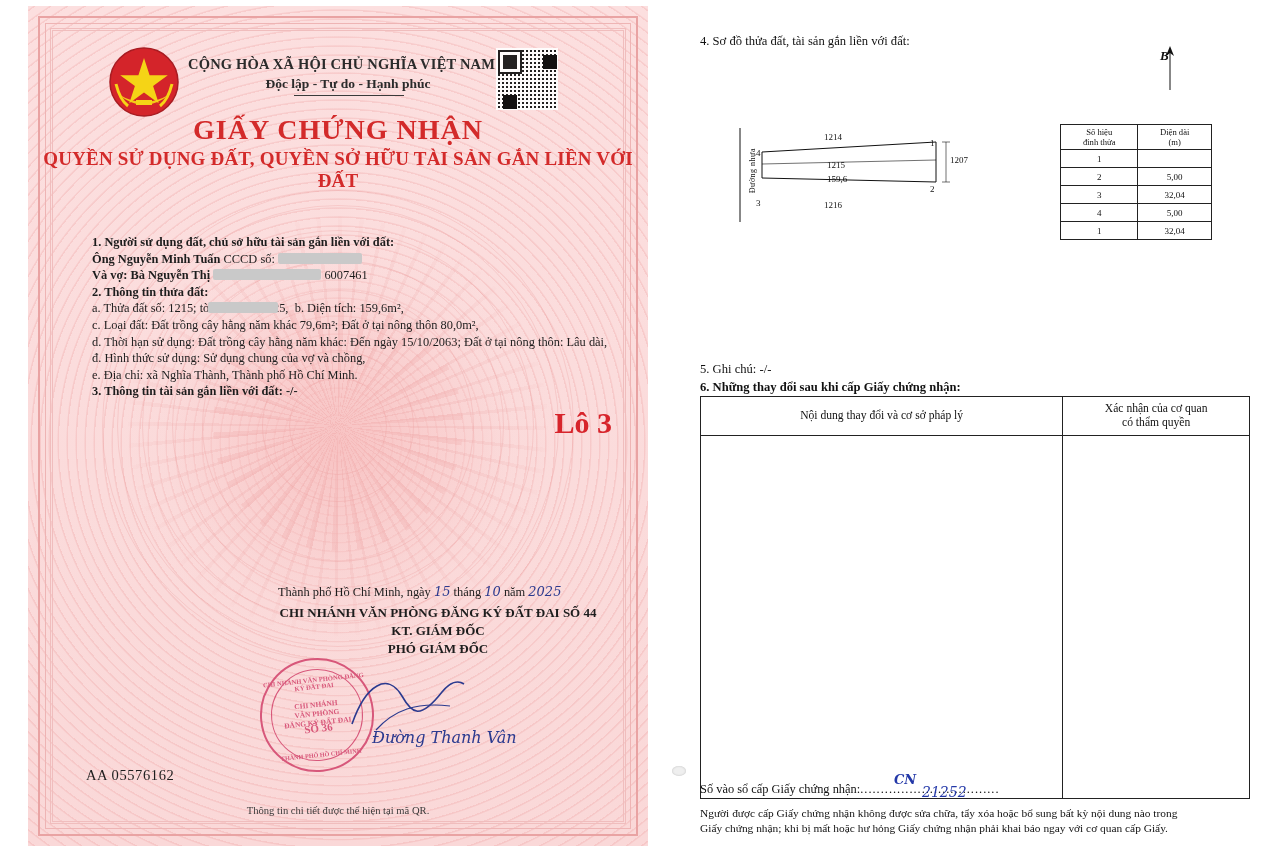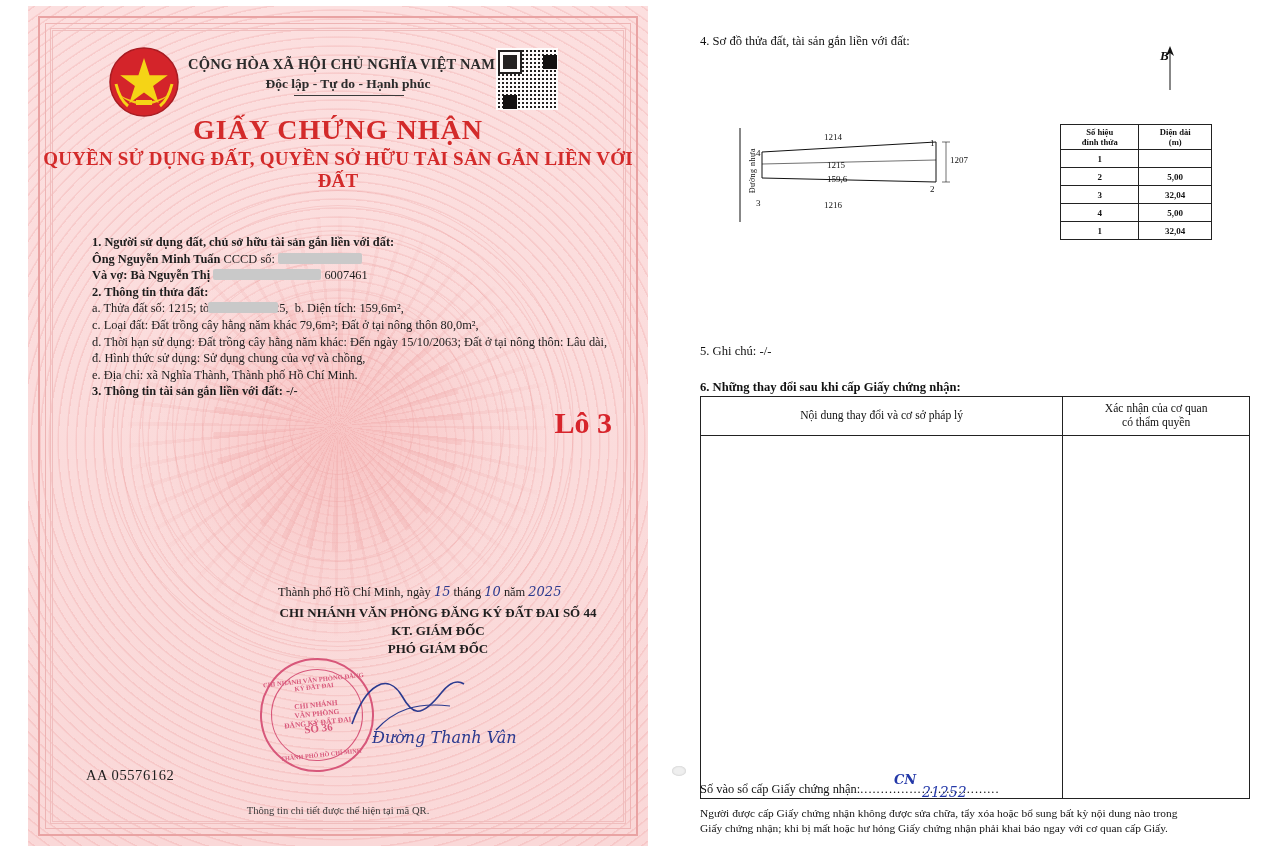--- a/index.html
+++ b/index.html
@@ -265,21 +265,21 @@
     height: 757px;
     background: #ffffff;
     color: #111;
   }
   .r-heading {
     position: absolute;
     font-size: 12.6px;
     color: #111;
   }
   .h4 { left: 28px; top: 34px; }
-  .h5 { left: 28px; top: 344px; }
+  .h5 { left: 28px; top: 362px; }
   .h6 { left: 28px; top: 380px; font-weight: bold; }
 
   .north {
     position: absolute;
     left: 488px; top: 48px;
     font-weight: bold;
     font-style: italic;
     font-size: 13px;
   }
   .north-arrow { position:absolute; left: 490px; top: 46px; }
@@ -302,21 +302,21 @@
     left: 388px; top: 124px;
     width: 152px;
     border-collapse: collapse;
     font-size: 9px;
     text-align: center;
   }
   .side-table th, .side-table td {
     border: 1px solid #222;
     padding: 2px 16px;
     height: 13px;
-    font-weight: bold;
+    font-weight: normal;
   }
   .side-table th { font-size: 8.6px; line-height: 10px; }
 
   
   .changes {
     position: absolute;
     left: 28px; top: 396px;
     width: 550px;
     border-collapse: collapse;
     font-size: 11.6px;

